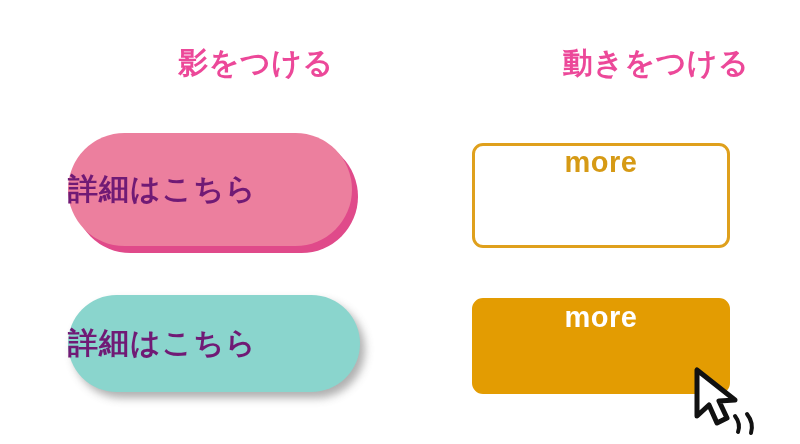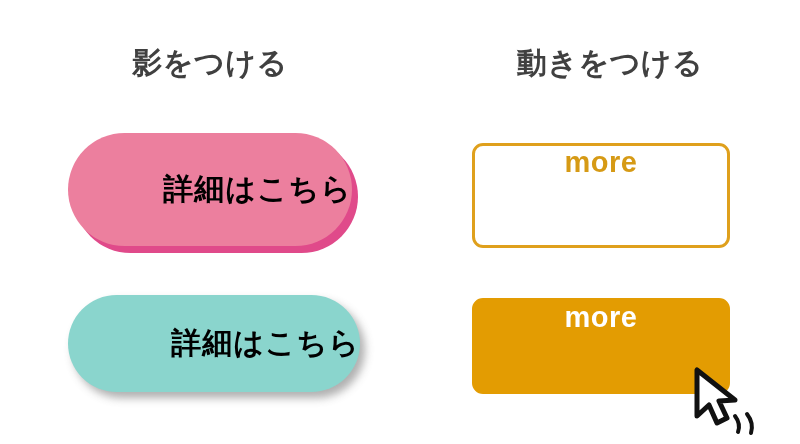--- a/index.html
+++ b/index.html
@@ -19,45 +19,46 @@
     position: relative;
     width: 800px;
     height: 444px;
   }
 
   
   .col-heading {
     position: absolute;
     font-size: 30px;
     font-weight: bold;
-    color: #404040;
+    color: #ec4899;
     letter-spacing: 0.5px;
     white-space: nowrap;
     text-align: center;
     line-height: 1;
+    padding-left: 46px;
   }
   .col-heading.left  { left: 0;   top: 48px; width: 420px; }
   .col-heading.right { left: 400px; top: 48px; width: 420px; }
 
   
   .btn-label {
     position: relative;
     z-index: 2;
     pointer-events: none;
   }
 
   
   .pill {
     position: absolute;
     display: flex;
     align-items: center;
-    justify-content: flex-end;
+    justify-content: flex-start;
     border-radius: 999px;
     box-sizing: border-box;
-    color: #000000;
+    color: #701a75;
     font-size: 30px;
     font-weight: bold;
     letter-spacing: 1px;
   }
 
   .pill-pink {
     left: 68px;
     top: 133px;
     width: 284px;
     height: 113px;

